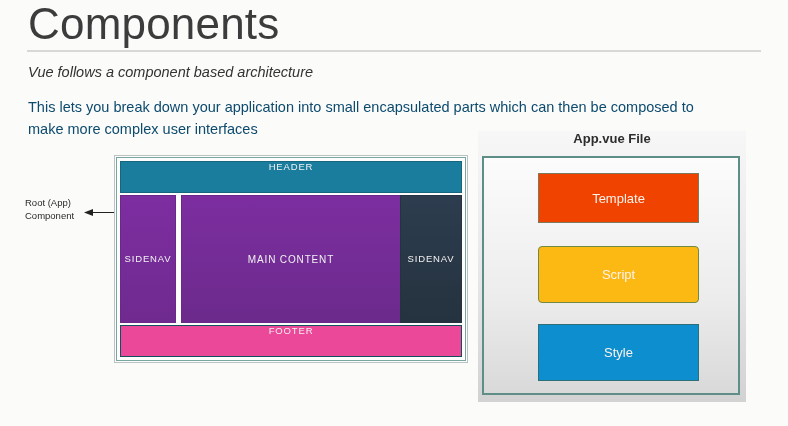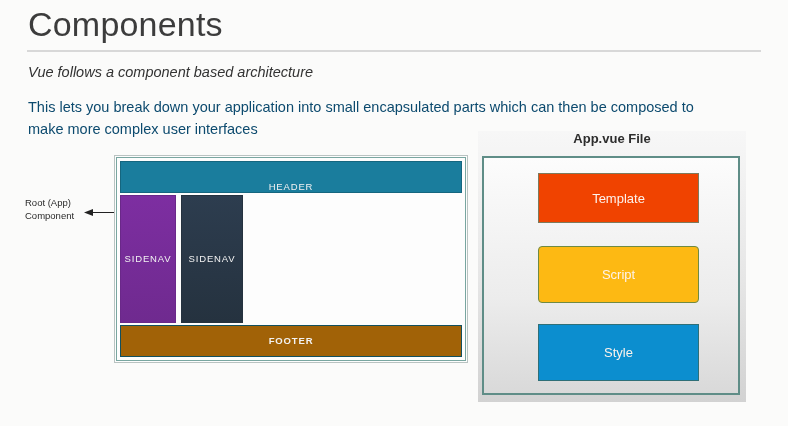--- a/index.html
+++ b/index.html
@@ -15,21 +15,21 @@
     color: #3a3a3a;
     overflow: hidden;
     position: relative;
   }
 
   
   .slide-title {
     position: absolute;
     left: 28px;
     top: 2px;
-    font-size: 34px;
+    font-size: 44px;
     font-weight: 400;
     letter-spacing: 0.2px;
     color: #3c3c3c;
     line-height: 44px;
     white-space: nowrap;
   }
   .title-rule {
     position: absolute;
     left: 27px;
     top: 50px;
@@ -105,36 +105,35 @@
   }
 
   .header-box {
     position: absolute;
     left: 0;
     top: 0;
     right: 0;
     height: 30px;
     background: #1a7d9d;
     display: flex;
-    align-items: flex-end;
+    align-items: flex-start;
     justify-content: center;
     border: 1px solid #15667f;
   }
   .footer-box {
     position: absolute;
     left: 0;
     bottom: 0;
     right: 0;
     height: 30px;
-    background: #a16207;
-    display: flex;
-    align-items: center;
+    background: #ec4899;
+    display: flex;
+    align-items: flex-start;
     justify-content: center;
     border: 1px solid #12505f;
-    font-weight: bold;
   }
 
   .mid-row {
     position: absolute;
     left: 0;
     right: 0;
     top: 34px;
     bottom: 34px;
     display: flex;
   }
@@ -252,20 +251,23 @@
 
     <div class="header-box">
       <span class="box-label">HEADER</span>
     </div>
 
     <div class="mid-row">
       <div class="sidenav-left">
         <span class="box-label">SIDENAV</span>
       </div>
       <div class="mid-gap"></div>
+      <div class="main-content">
+        <span class="box-label">MAIN CONTENT</span>
+      </div>
       <div class="sidenav-right">
         <span class="box-label">SIDENAV</span>
       </div>
     </div>
 
     <div class="footer-box">
       <span class="box-label">FOOTER</span>
     </div>
 
   </div>

